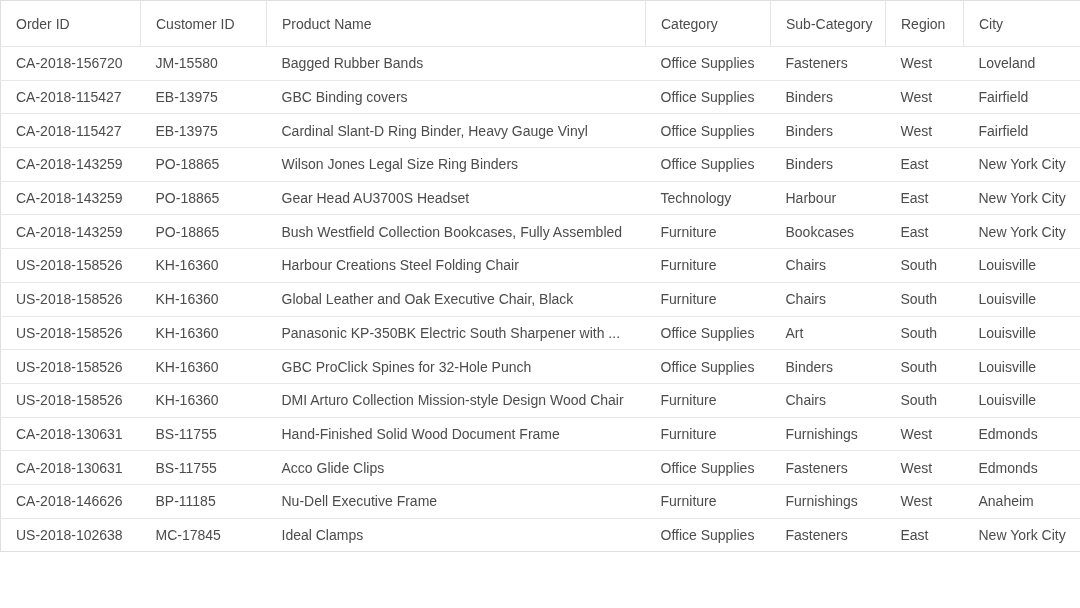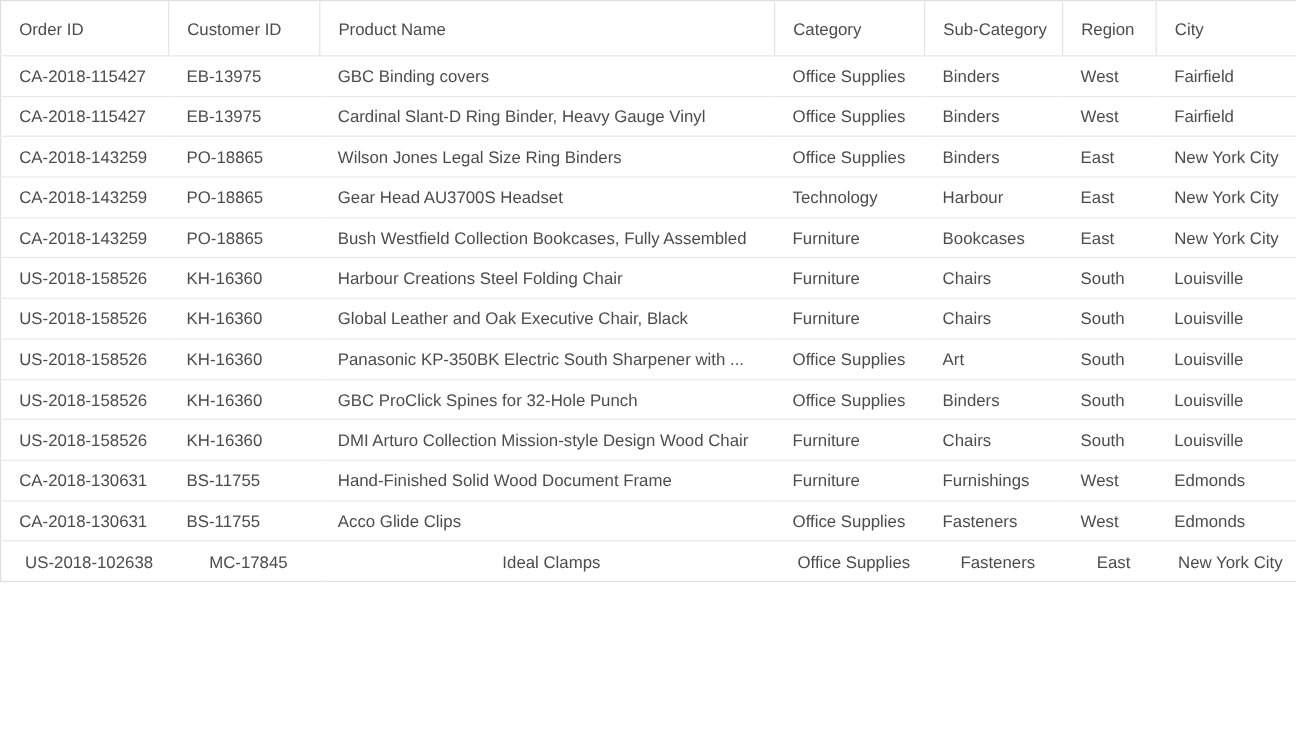--- a/index.html
+++ b/index.html
@@ -38,21 +38,21 @@
   table.data-grid td{
     height:33.7px;
     padding:0 8px 0 15px;
     font-size:14px;
     color:var(--text-color);
     border-bottom:1px solid var(--row-line);
     white-space:nowrap;
     overflow:hidden;
     text-overflow:clip;
   }
-  table.data-grid tr:last-child td{border-bottom:none;text-align:center;}
+  table.data-grid tr:last-child td{border-bottom:none;}
   col.c-order{width:140px;}
   col.c-cust{width:126px;}
   col.c-prod{width:379px;}
   col.c-cat{width:125px;}
   col.c-subcat{width:115px;}
   col.c-region{width:78px;}
   col.c-city{width:117px;}
 </style>
 </head>
 <body>
@@ -73,20 +73,29 @@
         <th>Customer ID</th>
         <th>Product Name</th>
         <th>Category</th>
         <th>Sub-Category</th>
         <th>Region</th>
         <th>City</th>
       </tr>
   </thead>
   <tbody id="table-body">
       <tr>
+        <td>CA-2018-156720</td>
+        <td>JM-15580</td>
+        <td>Bagged Rubber Bands</td>
+        <td>Office Supplies</td>
+        <td>Fasteners</td>
+        <td>West</td>
+        <td>Loveland</td>
+      </tr>
+      <tr>
         <td>CA-2018-115427</td>
         <td>EB-13975</td>
         <td>GBC Binding covers</td>
         <td>Office Supplies</td>
         <td>Binders</td>
         <td>West</td>
         <td>Fairfield</td>
       </tr>
       <tr>
         <td>CA-2018-115427</td>
@@ -181,20 +190,29 @@
       <tr>
         <td>CA-2018-130631</td>
         <td>BS-11755</td>
         <td>Acco Glide Clips</td>
         <td>Office Supplies</td>
         <td>Fasteners</td>
         <td>West</td>
         <td>Edmonds</td>
       </tr>
       <tr>
+        <td>CA-2018-146626</td>
+        <td>BP-11185</td>
+        <td>Nu-Dell Executive Frame</td>
+        <td>Furniture</td>
+        <td>Furnishings</td>
+        <td>West</td>
+        <td>Anaheim</td>
+      </tr>
+      <tr>
         <td>US-2018-102638</td>
         <td>MC-17845</td>
         <td>Ideal Clamps</td>
         <td>Office Supplies</td>
         <td>Fasteners</td>
         <td>East</td>
         <td>New York City</td>
       </tr>
     </tbody>
 </table>

